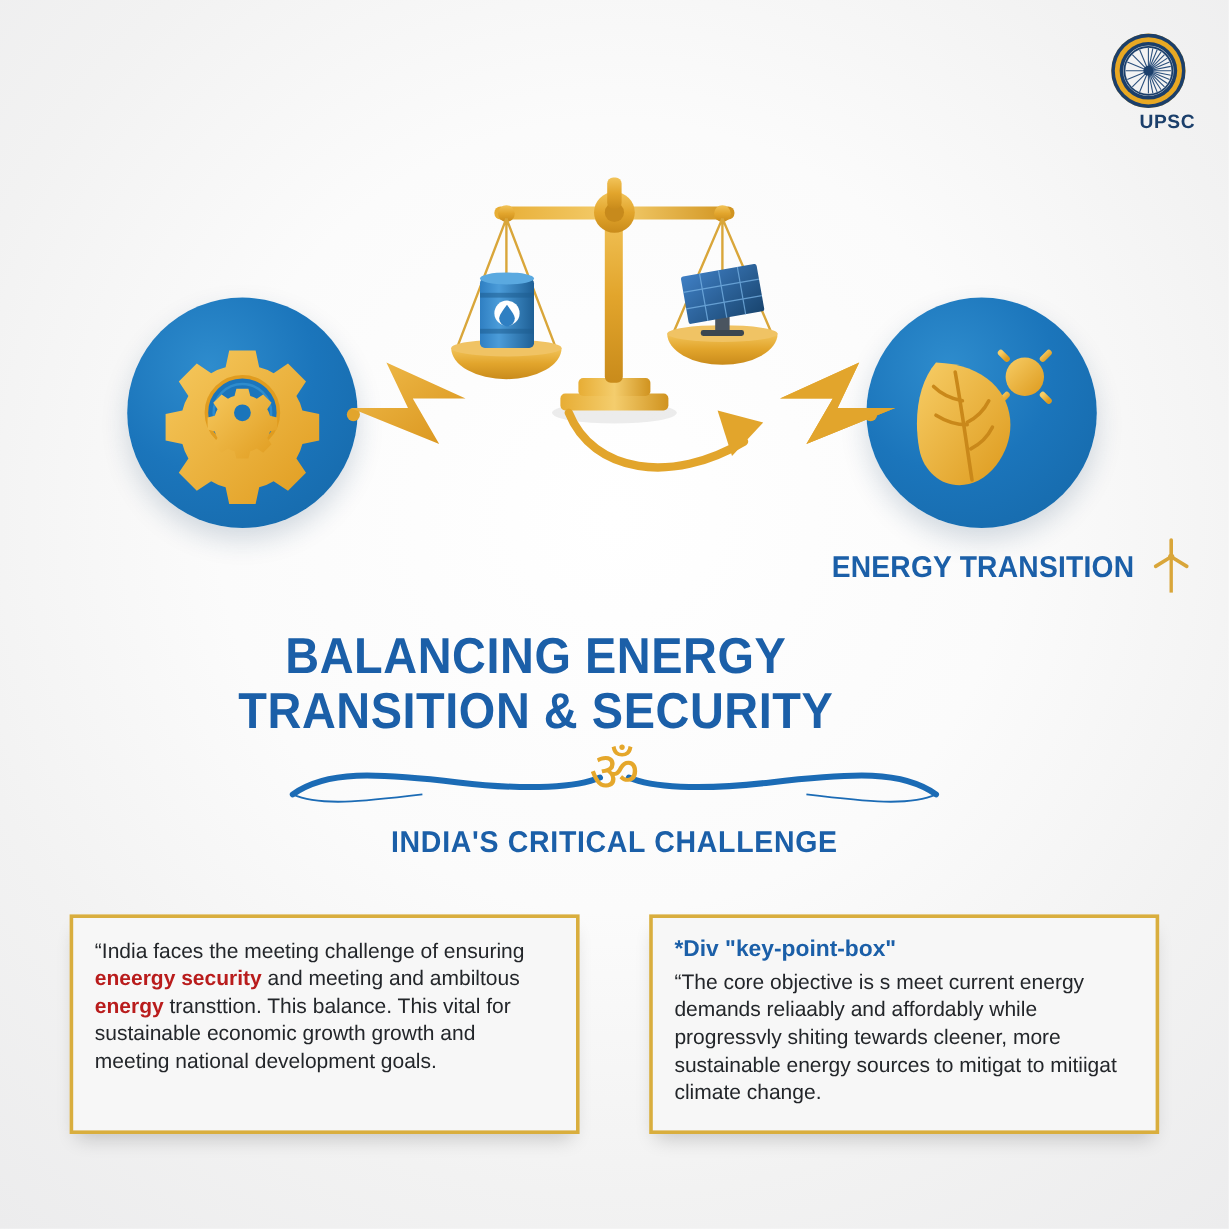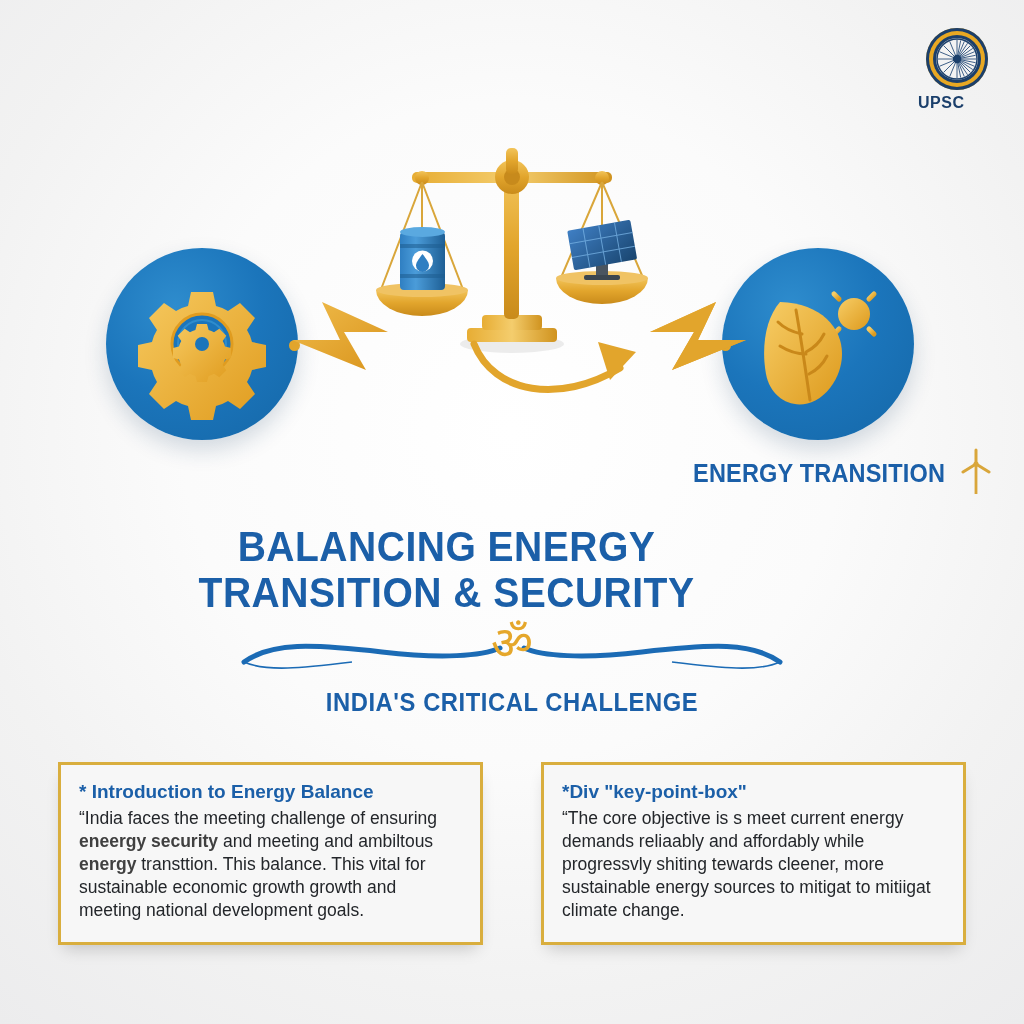--- a/index.html
+++ b/index.html
@@ -6,21 +6,21 @@
   body{
     width:1024px;height:1024px;overflow:hidden;
     font-family:"Liberation Sans", sans-serif;
     background:
       radial-gradient(circle at 50% 42%, #ffffff 0%, #fbfbfb 42%, #f2f2f2 72%, #ececed 100%);
     position:relative;
   }
   .stage{position:absolute;inset:0;}
 
   
-  .upsc{position:absolute;left:918px;top:28px;width:78px;text-align:left;}
+  .upsc{position:absolute;left:918px;top:28px;width:78px;text-align:right;}
   .chakra{width:62px;height:62px;margin:0 auto;position:relative;border-radius:50%;
     background:#e8a823;
     box-shadow:0 0 0 3px #1b3f6b inset;}
   .chakra .ring2{position:absolute;inset:7px;border-radius:50%;background:#1b3f6b;}
   .chakra .ring3{position:absolute;inset:10px;border-radius:50%;background:#f3f3f3;
     border:2px solid #cfd3d6;}
   .chakra svg{position:absolute;inset:10px;}
   .upsc-word{font-weight:bold;font-size:16px;letter-spacing:.5px;color:#1b3f6b;margin-top:4px;}
 
   
@@ -63,21 +63,21 @@
   .subtitle{position:absolute;left:0;top:688px;width:1024px;text-align:center;
     font-size:25px;font-weight:bold;color:#1b5fa8;letter-spacing:.6px;transform:scaleX(.95);}
 
   
   .boxes{position:absolute;left:58px;top:762px;width:908px;display:flex;gap:58px;}
   .kbox{position:relative;flex:1;background:#f7f7f7;border:3px solid #d9ae3e;
     padding:16px 18px 20px;box-sizing:border-box;min-height:180px;
     box-shadow:0 9px 16px -6px rgba(0,0,0,.20);}
   .kbox h4{margin:0 0 4px;font-size:19px;font-weight:bold;color:#1b5fa8;}
   .kbox p{margin:0;font-size:17.5px;line-height:23px;color:#23262a;}
-  .kbox p b{color:#404040;}
+  .kbox p b{color:#b91c1c;}
 </style>
 </head>
 <body>
 
 <div class="stage">
 
   <div class="upsc">
     <div class="chakra">
       <div class="ring2"></div>
       <div class="ring3"></div>
@@ -296,21 +296,20 @@
       <path d="M12 40 C 34 50 70 46 120 40" stroke="#1b6bb5" stroke-width="1.6" fill="none"></path>
       <path d="M548 40 C 520 20 480 22 410 30 C 350 37 310 34 292 26" stroke="#1b6bb5" stroke-width="5" fill="none" stroke-linecap="round"></path>
       <path d="M548 40 C 526 50 490 46 440 40" stroke="#1b6bb5" stroke-width="1.6" fill="none"></path>
     </svg>
   </div>
   <div class="om">ॐ</div>
   <div class="subtitle">INDIA'S CRITICAL CHALLENGE</div>
 
   <div class="boxes">
     <div class="kbox">
-      <h4>* Introduction to Energy Balance</h4>
       <p><span>“India faces the meeting challenge of ensuring </span><b>eneergy security</b><span> and meeting and ambiltous </span><b>energy</b><span> transttion</span><span>. This balance. This vital for sustainable economic growth growth and meeting national development goals.</span></p>
     </div>
     <div class="kbox">
       <h4>*Div "key-point-box"</h4>
       <p><span>“The core objective is s meet current energy demands reliaably and affordably while progressvly shiting tewards cleener, more sustainable energy sources to mitigat to mitiigat climate change.</span></p>
     </div>
   </div>
 
 </div>
 

